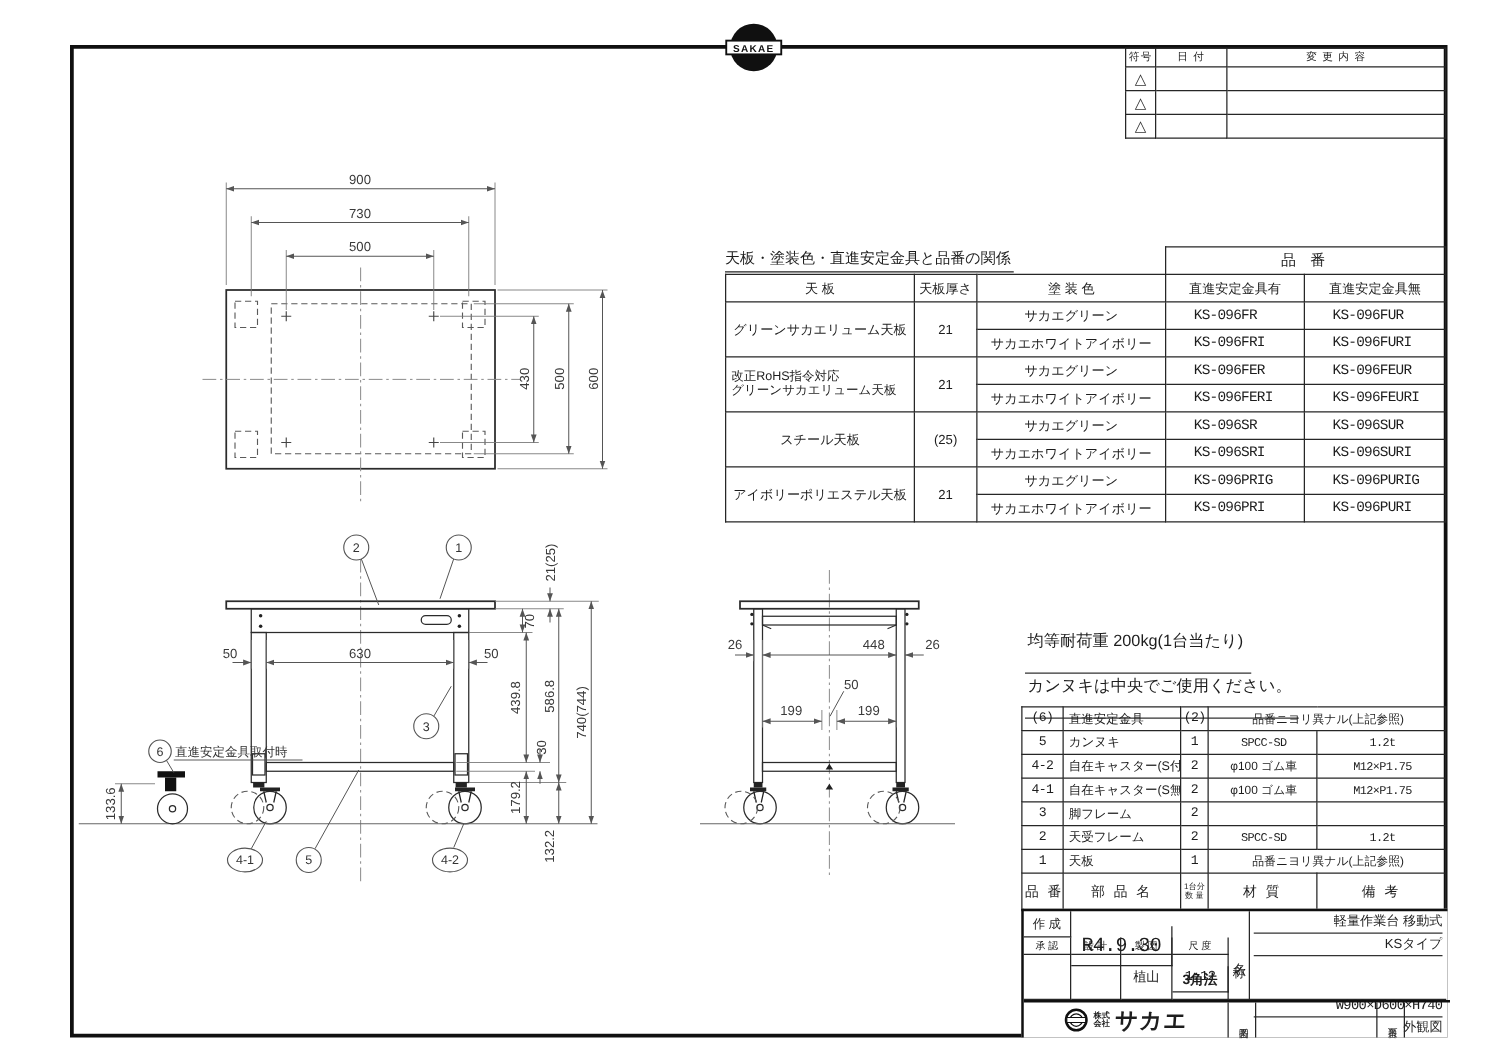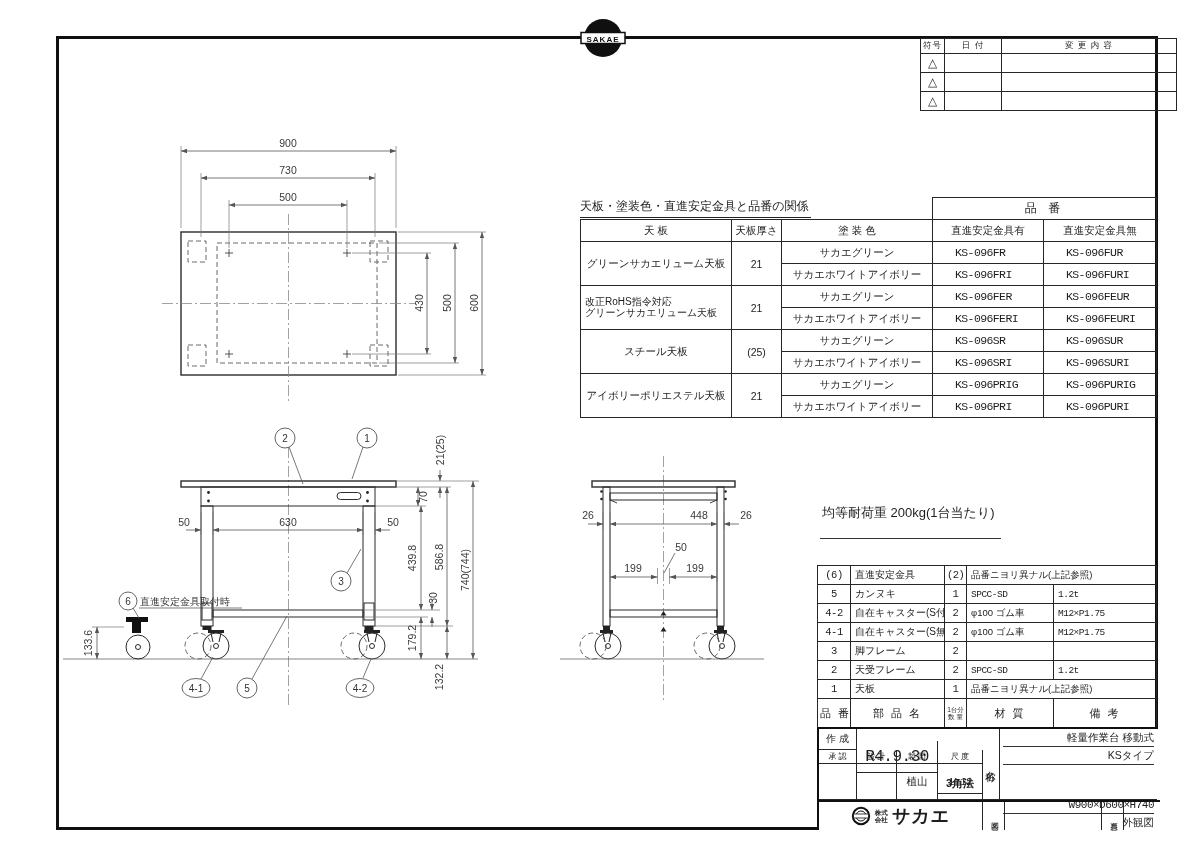--- a/index.html
+++ b/index.html
@@ -8,41 +8,41 @@
           font-family:"Liberation Sans", sans-serif; color:#1d1d1d; overflow:hidden; }
   .frame { position:absolute; left:56px; top:36px; width:1102px; height:794px;
            border:3px solid #101010; }
   
   table { border-collapse:collapse; table-layout:fixed; }
   td { border:1px solid #262626; font-size:11px; text-align:center; vertical-align:middle;
        padding:0 2px; overflow:hidden; white-space:nowrap; }
   td.noborder { border:none; }
   .mono { font-family:"Liberation Mono","DejaVu Sans Mono",monospace; font-size:11.5px; letter-spacing:-0.5px; }
   
-  #revision { position:absolute; left:920px; top:38px; }
+  #revision { position:absolute; left:900px; top:38px; }
   #revision td { height:19px; }
   #revision .hd { font-size:8.5px; height:15px; letter-spacing:1px; }
   #revision .tri { font-size:12px; color:#333; line-height:1; }
   
   #relation-title { position:absolute; left:580px; top:198px; font-size:12px;
                     border-bottom:1px solid #222; padding:0 2px 2px 0; }
   #relation { position:absolute; left:580px; top:197px; width:576px; }
   #relation td { height:22px; font-size:10.5px; }
   #relation td.pn { font-family:"Liberation Mono","DejaVu Sans Mono",monospace;
                     font-size:11.5px; letter-spacing:-0.6px; text-align:left; padding-left:22px; }
   #relation .grp { font-size:12px; letter-spacing:4px; }
   #relation .two span { display:block; line-height:1.05; font-size:10px; text-align:left; padding-left:2px;}
   
   #load-note { position:absolute; left:820px; top:503px; font-size:13px; line-height:1.55; }
   #load-note span { display:inline-block; border-bottom:1px solid #333; padding:0 6px 15px 2px; }
   
   #parts { position:absolute; left:817px; top:565px; width:339px; }
   #parts td { height:19px; font-size:10px; }
   #parts td.nm { text-align:left; padding-left:4px; }
-  #parts td.mt { text-align:left; padding-left:4px; font-size:9.5px; }
+  #parts td.mt { text-align:center; padding-left:4px; font-size:9.5px; }
   #parts .hd td { height:29px; font-size:11px; letter-spacing:2px; }
   #parts .qtyhd { font-size:6.5px !important; line-height:1.15; letter-spacing:0 !important; }
   #parts .num { font-family:"Liberation Mono","DejaVu Sans Mono",monospace; font-size:10.5px; letter-spacing:-0.5px;}
   
   #titleblock { position:absolute; left:817px; top:727px; width:341px; height:103px;
                 border-left:2px solid #101010; border-top:2px solid #101010; background:#fff; }
   .tb-cell { position:absolute; border-right:1px solid #262626; border-bottom:1px solid #262626;
              display:flex; align-items:center; justify-content:center; font-size:10px; }
   .vert { writing-mode:vertical-rl; text-orientation:upright; letter-spacing:2px; }
   .tb-namecontent div { height:17.75px; line-height:17.75px; text-align:right; font-size:10.5px;
@@ -165,20 +165,21 @@
     <tr>
       <td>サカエホワイトアイボリー</td>
       <td class="pn">KS-096PRI</td>
       <td class="pn">KS-096PURI</td>
     </tr>
   </tbody>
     </table>
 
   <div id="load-note">
     <span>均等耐荷重  200kg(1台当たり)</span><br>
+    <span>カンヌキは中央でご使用ください。</span>
   </div>
 
   <table id="parts">
     <colgroup>
         <col style="width:33px">
         <col style="width:94px">
         <col style="width:22px">
         <col style="width:87px">
         <col style="width:103px">
       </colgroup>

